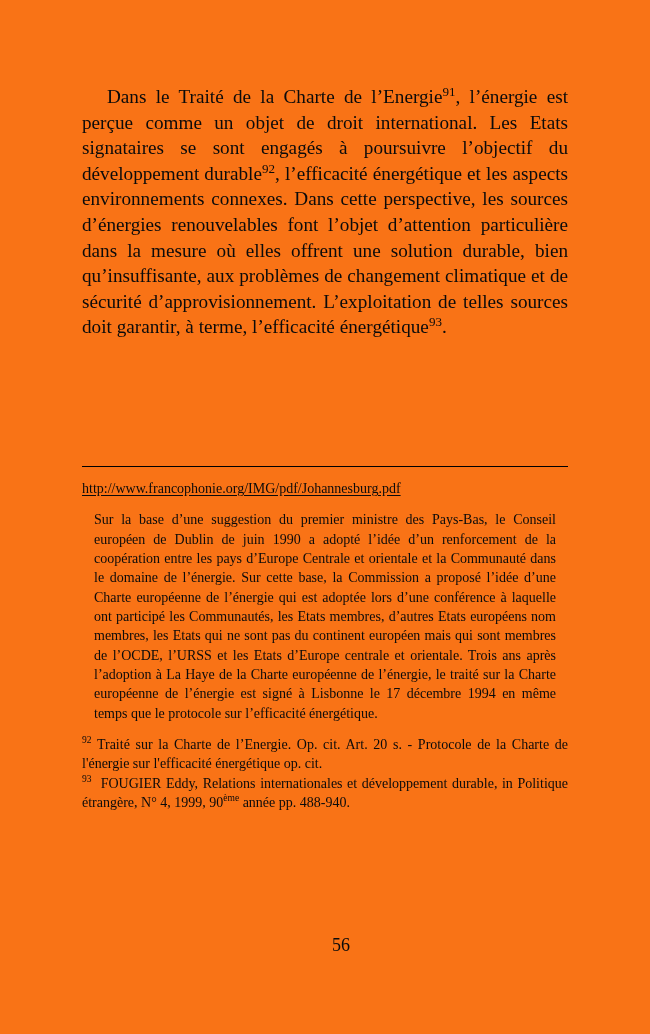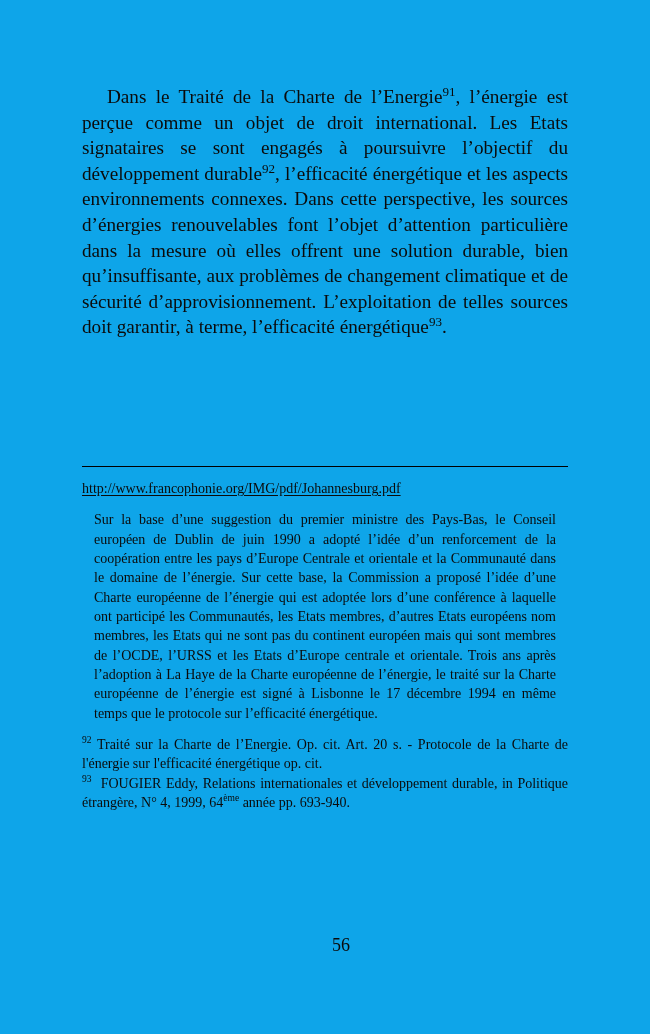--- a/index.html
+++ b/index.html
@@ -5,21 +5,21 @@
   html, body {
     margin: 0;
     padding: 0;
     background: #ffffff;
   }
 
   .page {
     position: relative;
     width: 650px;
     height: 1034px;
-    background: #0ea5e9;
+    background: #f97316;
     box-sizing: border-box;
     font-family: "Liberation Serif", "DejaVu Serif", serif;
     color: #0b0b0b;
     overflow: hidden;
   }
 
   
   .body-block {
     position: absolute;
     left: 82px;
@@ -121,19 +121,19 @@
 
   <div class="footnotes">
 
     <p class="footnote-url">http://www.francophonie.org/IMG/pdf/Johannesburg.pdf</p>
 
 
     <p class="footnote-continued">Sur la base d’une suggestion du premier ministre des Pays-Bas, le Conseil européen de Dublin de juin 1990 a adopté l’idée d’un renforcement de la coopération entre les pays d’Europe Centrale et orientale et la Communauté dans le domaine de l’énergie. Sur cette base, la Commission a proposé l’idée d’une Charte européenne de l’énergie qui est adoptée lors d’une conférence à laquelle ont participé les Communautés, les Etats membres, d’autres Etats européens nom membres, les Etats qui ne sont pas du continent européen mais qui sont membres de l’OCDE, l’URSS et les Etats d’Europe centrale et orientale. Trois ans après l’adoption à La Haye de la Charte européenne de l’énergie, le traité sur la Charte européenne de l’énergie est signé à Lisbonne le 17 décembre 1994 en même temps que le protocole sur l’efficacité énergétique.</p>
 
     <p class="footnote"><span class="fn-marker">92</span><span class="fn-marker-gap"> </span><span>Traité sur la Charte de l’Energie. Op. cit. Art. 20 s. - Protocole de la Charte de l'énergie sur l'efficacité énergétique op. cit.</span></p>
 
-    <p class="footnote"><span class="fn-marker">93</span><span class="fn-marker-gap">&nbsp; </span><span>FOUGIER Eddy, Relations internationales et développement durable, in Politique étrangère, N° 4, 1999, 64</span><sup>ème</sup><span> année pp. 693-940.</span></p>
+    <p class="footnote"><span class="fn-marker">93</span><span class="fn-marker-gap">&nbsp; </span><span>FOUGIER Eddy, Relations internationales et développement durable, in Politique étrangère, N° 4, 1999, 90</span><sup>ème</sup><span> année pp. 488-940.</span></p>
 
   </div>
 
   <div class="page-number">56</div>
 
 </div>
 
 </body></html>

